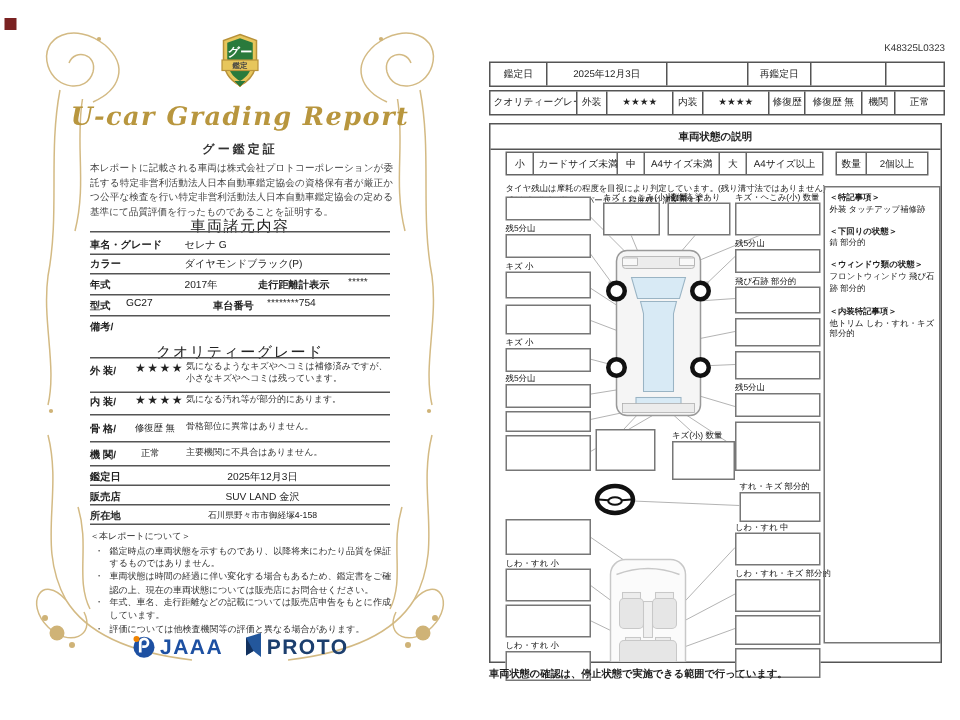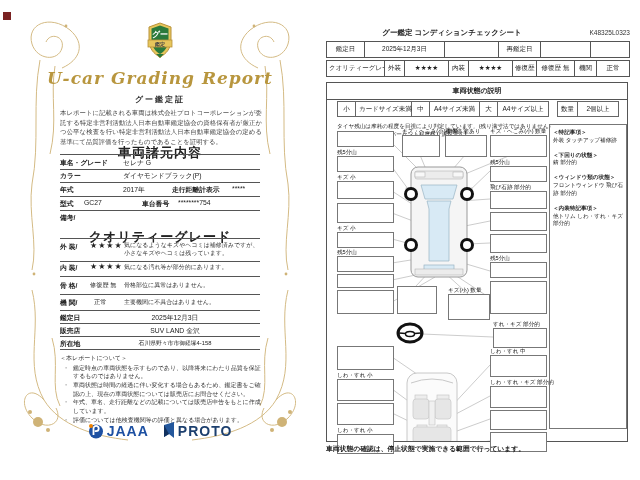--- a/index.html
+++ b/index.html
@@ -6,21 +6,21 @@
   #canvas{position:relative;width:640px;height:480px;background:#fff;overflow:hidden;
           font-family:"Liberation Sans",sans-serif;color:#222;}
   .abs{position:absolute;}
   
   #left-page{left:8px;top:8px;width:304px;height:464px;}
   .lp-center{left:0;width:304px;text-align:center;}
   #lp-title{top:60px;font-family:"DejaVu Serif",serif;font-style:italic;font-weight:bold;
             font-size:17px;color:#b8963e;letter-spacing:1px;}
   #lp-cert{top:86px;font-size:8px;font-weight:bold;color:#333;letter-spacing:2px;}
   #lp-intro{left:52px;top:100px;width:202px;font-size:6.4px;line-height:1.5;color:#444;text-align:justify;}
-  .sec-title{font-size:13px;font-weight:bold;color:#222;letter-spacing:1px;}
+  .sec-title{font-size:10px;font-weight:normal;color:#222;letter-spacing:1px;}
   .lrow{left:52px;width:200px;border-bottom:1px solid #555;font-size:6.8px;}
   .lrow .lab{font-weight:bold;color:#222;}
   .cell{position:absolute;top:3px;}
   .stars{font-size:8px;color:#222;letter-spacing:1px;}
   .desc{font-size:6px;line-height:1.35;color:#333;}
   #lp-notes{left:52px;top:346px;width:206px;font-size:6px;line-height:1.45;color:#333;}
   #lp-notes ul{margin:1px 0 0 7px;padding:0;list-style:none;}
   #lp-notes li{position:relative;padding-left:6px;}
   #lp-notes li:before{content:"・";position:absolute;left:-4px;}
   #lp-logos{top:414px;left:0;width:304px;display:flex;justify-content:center;align-items:center;gap:14px;}
@@ -190,21 +190,20 @@
         <svg width="12" height="17" viewBox="0 0 12 17">
           <path d="M1,3 L11,0 L11,16 L6,12 L1,15 Z" fill="#23579c"></path>
           <path d="M1,3 L6,12 L1,15 Z" fill="#12315e"></path>
         </svg>
         <span class="jaaa-word">PROTO</span>
       </span>
     </div>
   </div>
 
   <div id="right-page" class="abs">
-    <div id="rp-title" class="abs">グー鑑定  コンディションチェックシート</div>
     <div id="rp-docno" class="abs">K48325L0323</div>
 
     <div id="rp-datebox" class="abs tbl">
       <div class="c" style="width:38px;">鑑定日</div>
       <div class="c" style="width:80px;">2025年12月3日</div>
       <div class="c" style="width:54px;"></div>
       <div class="c" style="width:42px;">再鑑定日</div>
       <div class="c" style="width:50px;"></div>
       <div class="c" style="flex:1;"></div>
     </div>

